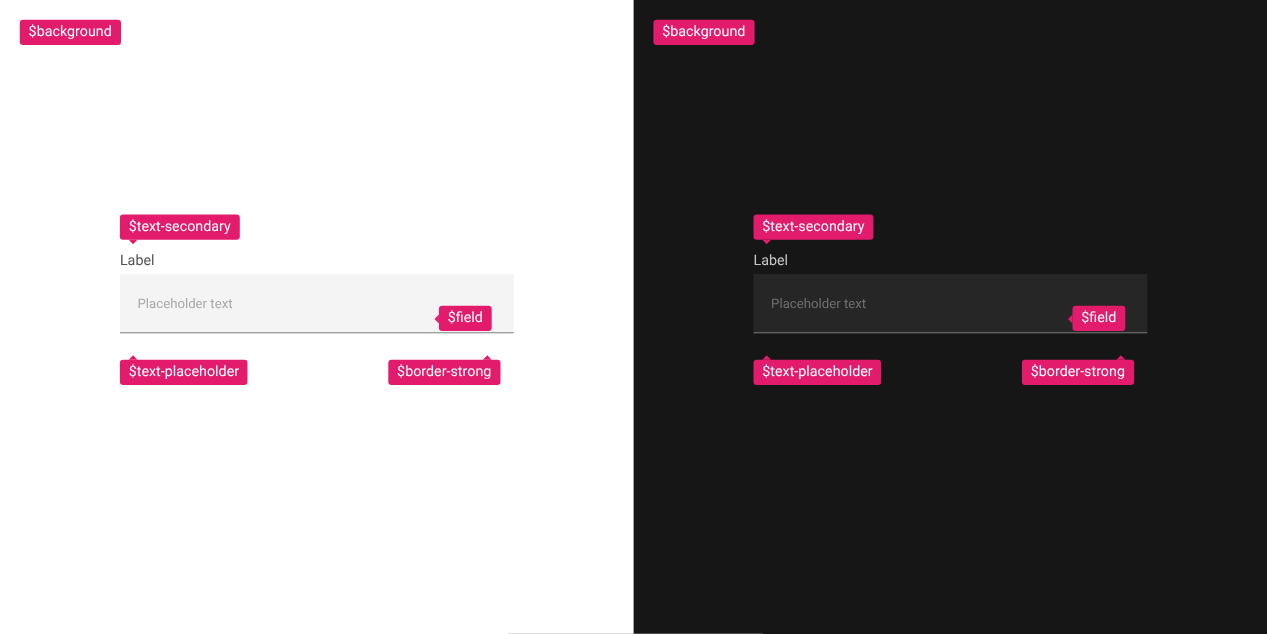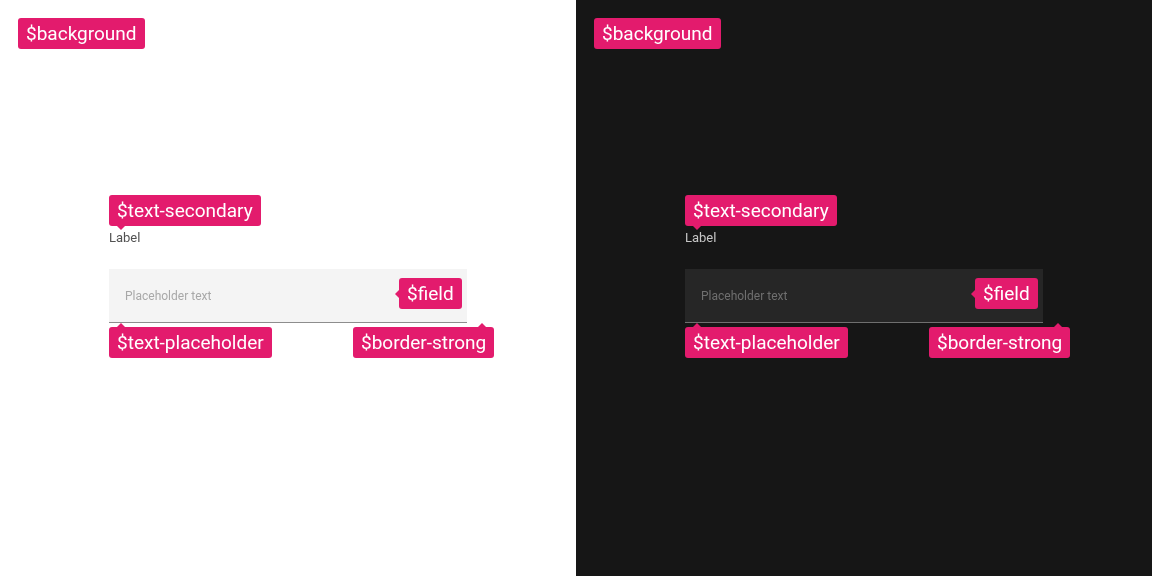--- a/index.html
+++ b/index.html
@@ -26,21 +26,21 @@
     }
     
     .panel-dark {
       background: #161616;
     }
     
     .tag {
       position: absolute;
       background: #e31b6d;
       color: #ffffff;
-      font-size: 19px;
+      font-size: 13px;
       padding: 4px 8px;
       border-radius: 3px;
       font-weight: 400;
       white-space: nowrap;
     }
     
     .tag-pointer-up::before {
       content: "";
       position: absolute;
       top: -4px;
@@ -91,21 +91,21 @@
     
     .field-group {
       position: absolute;
       left: 109px;
       top: 230px;
       width: 358px;
     }
     
     .field-label {
       font-size: 13px;
-      margin-bottom: 24px;
+      margin-bottom: 4px;
       display: block;
     }
     
     .panel-light .field-label {
       color: #525252;
     }
     
     .panel-dark .field-label {
       color: #c6c6c6;
     }

